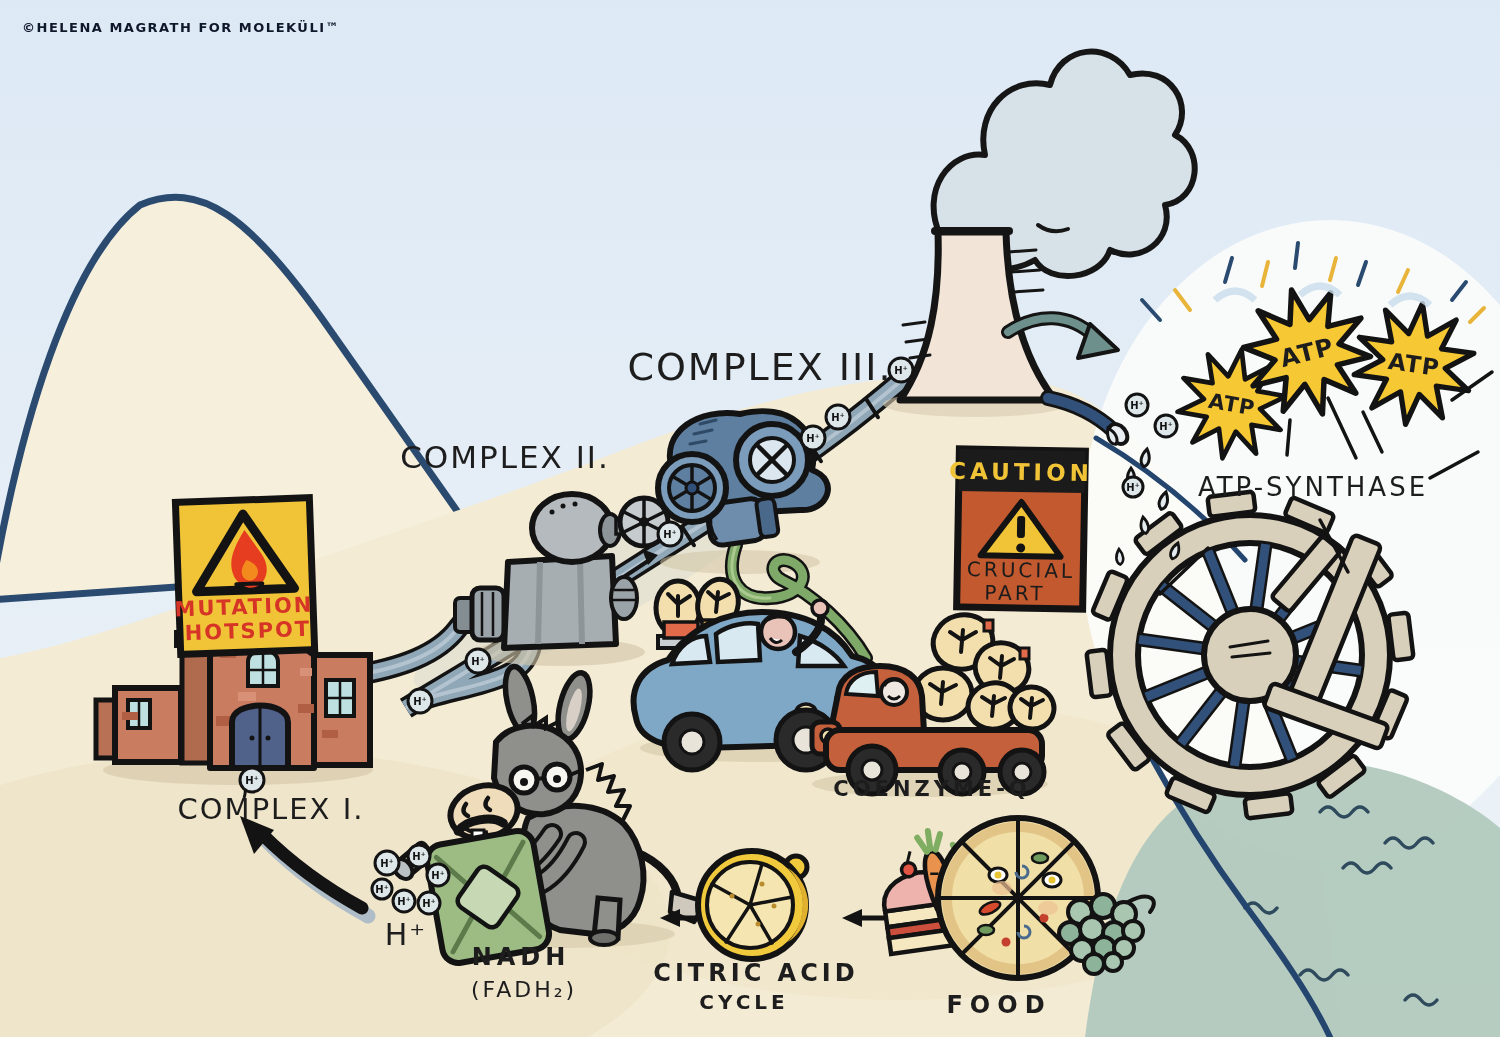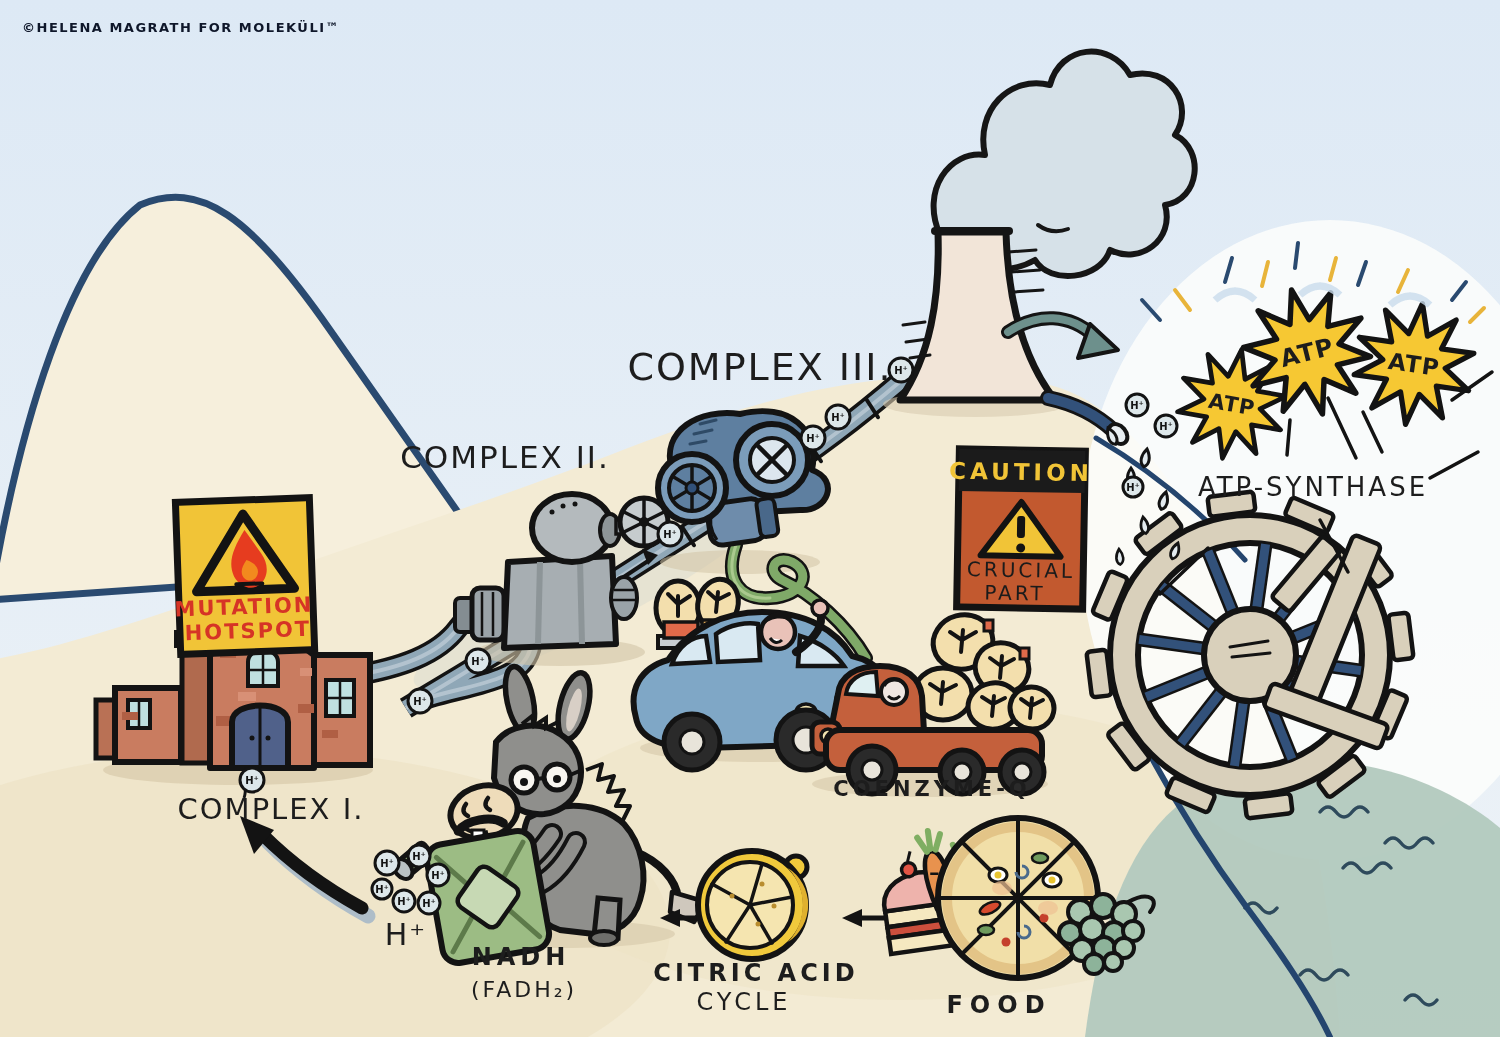--- a/index.html
+++ b/index.html
@@ -632,21 +632,21 @@
 
   <div class="lbl" style="left:263px;top:809px;font-size:29px;margin-left:8px;">COMPLEX I.</div>
   <div class="lbl" style="left:505px;top:457px;font-size:31px;">COMPLEX II.</div>
   <div class="lbl" style="left:760px;top:367px;font-size:38px;">COMPLEX III.</div>
   <div class="lbl" style="left:1313px;top:487px;font-size:26px;letter-spacing:3px;">ATP-SYNTHASE</div>
   <div class="lbl" style="left:932px;top:789px;font-size:21px;letter-spacing:4px;font-weight:700;">COENZYME-Q</div>
   <div class="lbl" style="left:521px;top:957px;font-size:24px;letter-spacing:5px;font-weight:700;text-align:right;">NADH</div>
   <div class="lbl" style="left:524px;top:989px;font-size:22px;letter-spacing:3px;font-weight:400;">(FADH₂)</div>
   <div class="lbl" style="left:406px;top:934px;font-size:30px;">H⁺</div>
   <div class="lbl" style="left:756px;top:973px;font-size:24px;letter-spacing:4px;font-weight:700;">CITRIC ACID</div>
-  <div class="lbl" style="left:744px;top:1002px;font-size:24px;letter-spacing:4px;font-weight:400;">CYCLE</div>
+  <div class="lbl" style="left:744px;top:1002px;font-size:20px;letter-spacing:4px;font-weight:700;">CYCLE</div>
   <div class="lbl" style="left:999px;top:981px;font-size:24px;letter-spacing:7px;font-weight:700;margin-top:24px;">FOOD</div>
 
   <div class="lbl" style="left:244px;top:607px;font-size:21px;font-weight:700;color:#d63426;transform:translate(-50%,-50%) rotate(-2deg);">MUTATION</div>
   <div class="lbl" style="left:248px;top:631px;font-size:21px;font-weight:700;color:#d63426;transform:translate(-50%,-50%) rotate(-2deg);">HOTSPOT</div>
 
   <div class="lbl" style="left:1021px;top:472px;font-size:23px;font-weight:700;color:#f1c437;letter-spacing:4px;transform:translate(-50%,-50%) rotate(1deg);">CAUTION</div>
   <div class="lbl" style="left:1021px;top:570px;font-size:20px;letter-spacing:3px;color:#1b1b1b;transform:translate(-50%,-50%) rotate(1deg);">CRUCIAL</div>
   <div class="lbl" style="left:1015px;top:593px;font-size:20px;letter-spacing:3px;color:#1b1b1b;transform:translate(-50%,-50%) rotate(1deg);">PART</div>
 </div>
 

